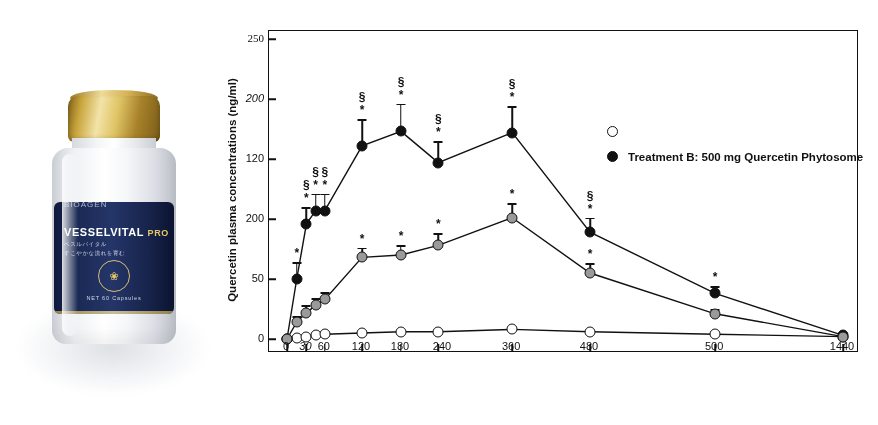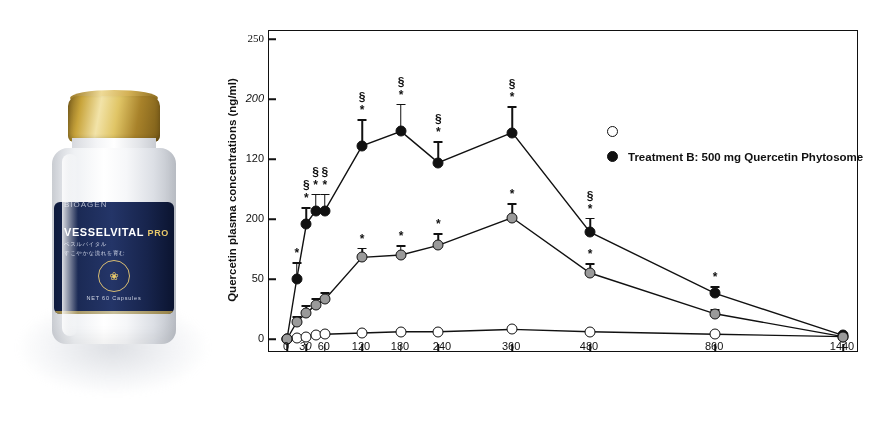--- a/index.html
+++ b/index.html
@@ -483,18 +483,18 @@
       </div>
     <div id="x-labels">
         <div class="x-tick-label" style="left: 54px;">0</div>
         <div class="x-tick-label" style="left: 73.46px; font-style: italic;">30</div>
         <div class="x-tick-label" style="left: 91.808px;">60</div>
         <div class="x-tick-label" style="left: 129.06px;">120</div>
         <div class="x-tick-label" style="left: 167.98px;">180</div>
         <div class="x-tick-label" style="left: 210px;">240</div>
         <div class="x-tick-label" style="left: 279.18px;">360</div>
         <div class="x-tick-label" style="left: 357.02px;">480</div>
-        <div class="x-tick-label" style="left: 482.12px;">860</div>
+        <div class="x-tick-label" style="left: 482.12px;">500</div>
         <div class="x-tick-label" style="left: 610px;">1440</div>
       </div>
   </div>
 
 </div>
 
 </body></html>

